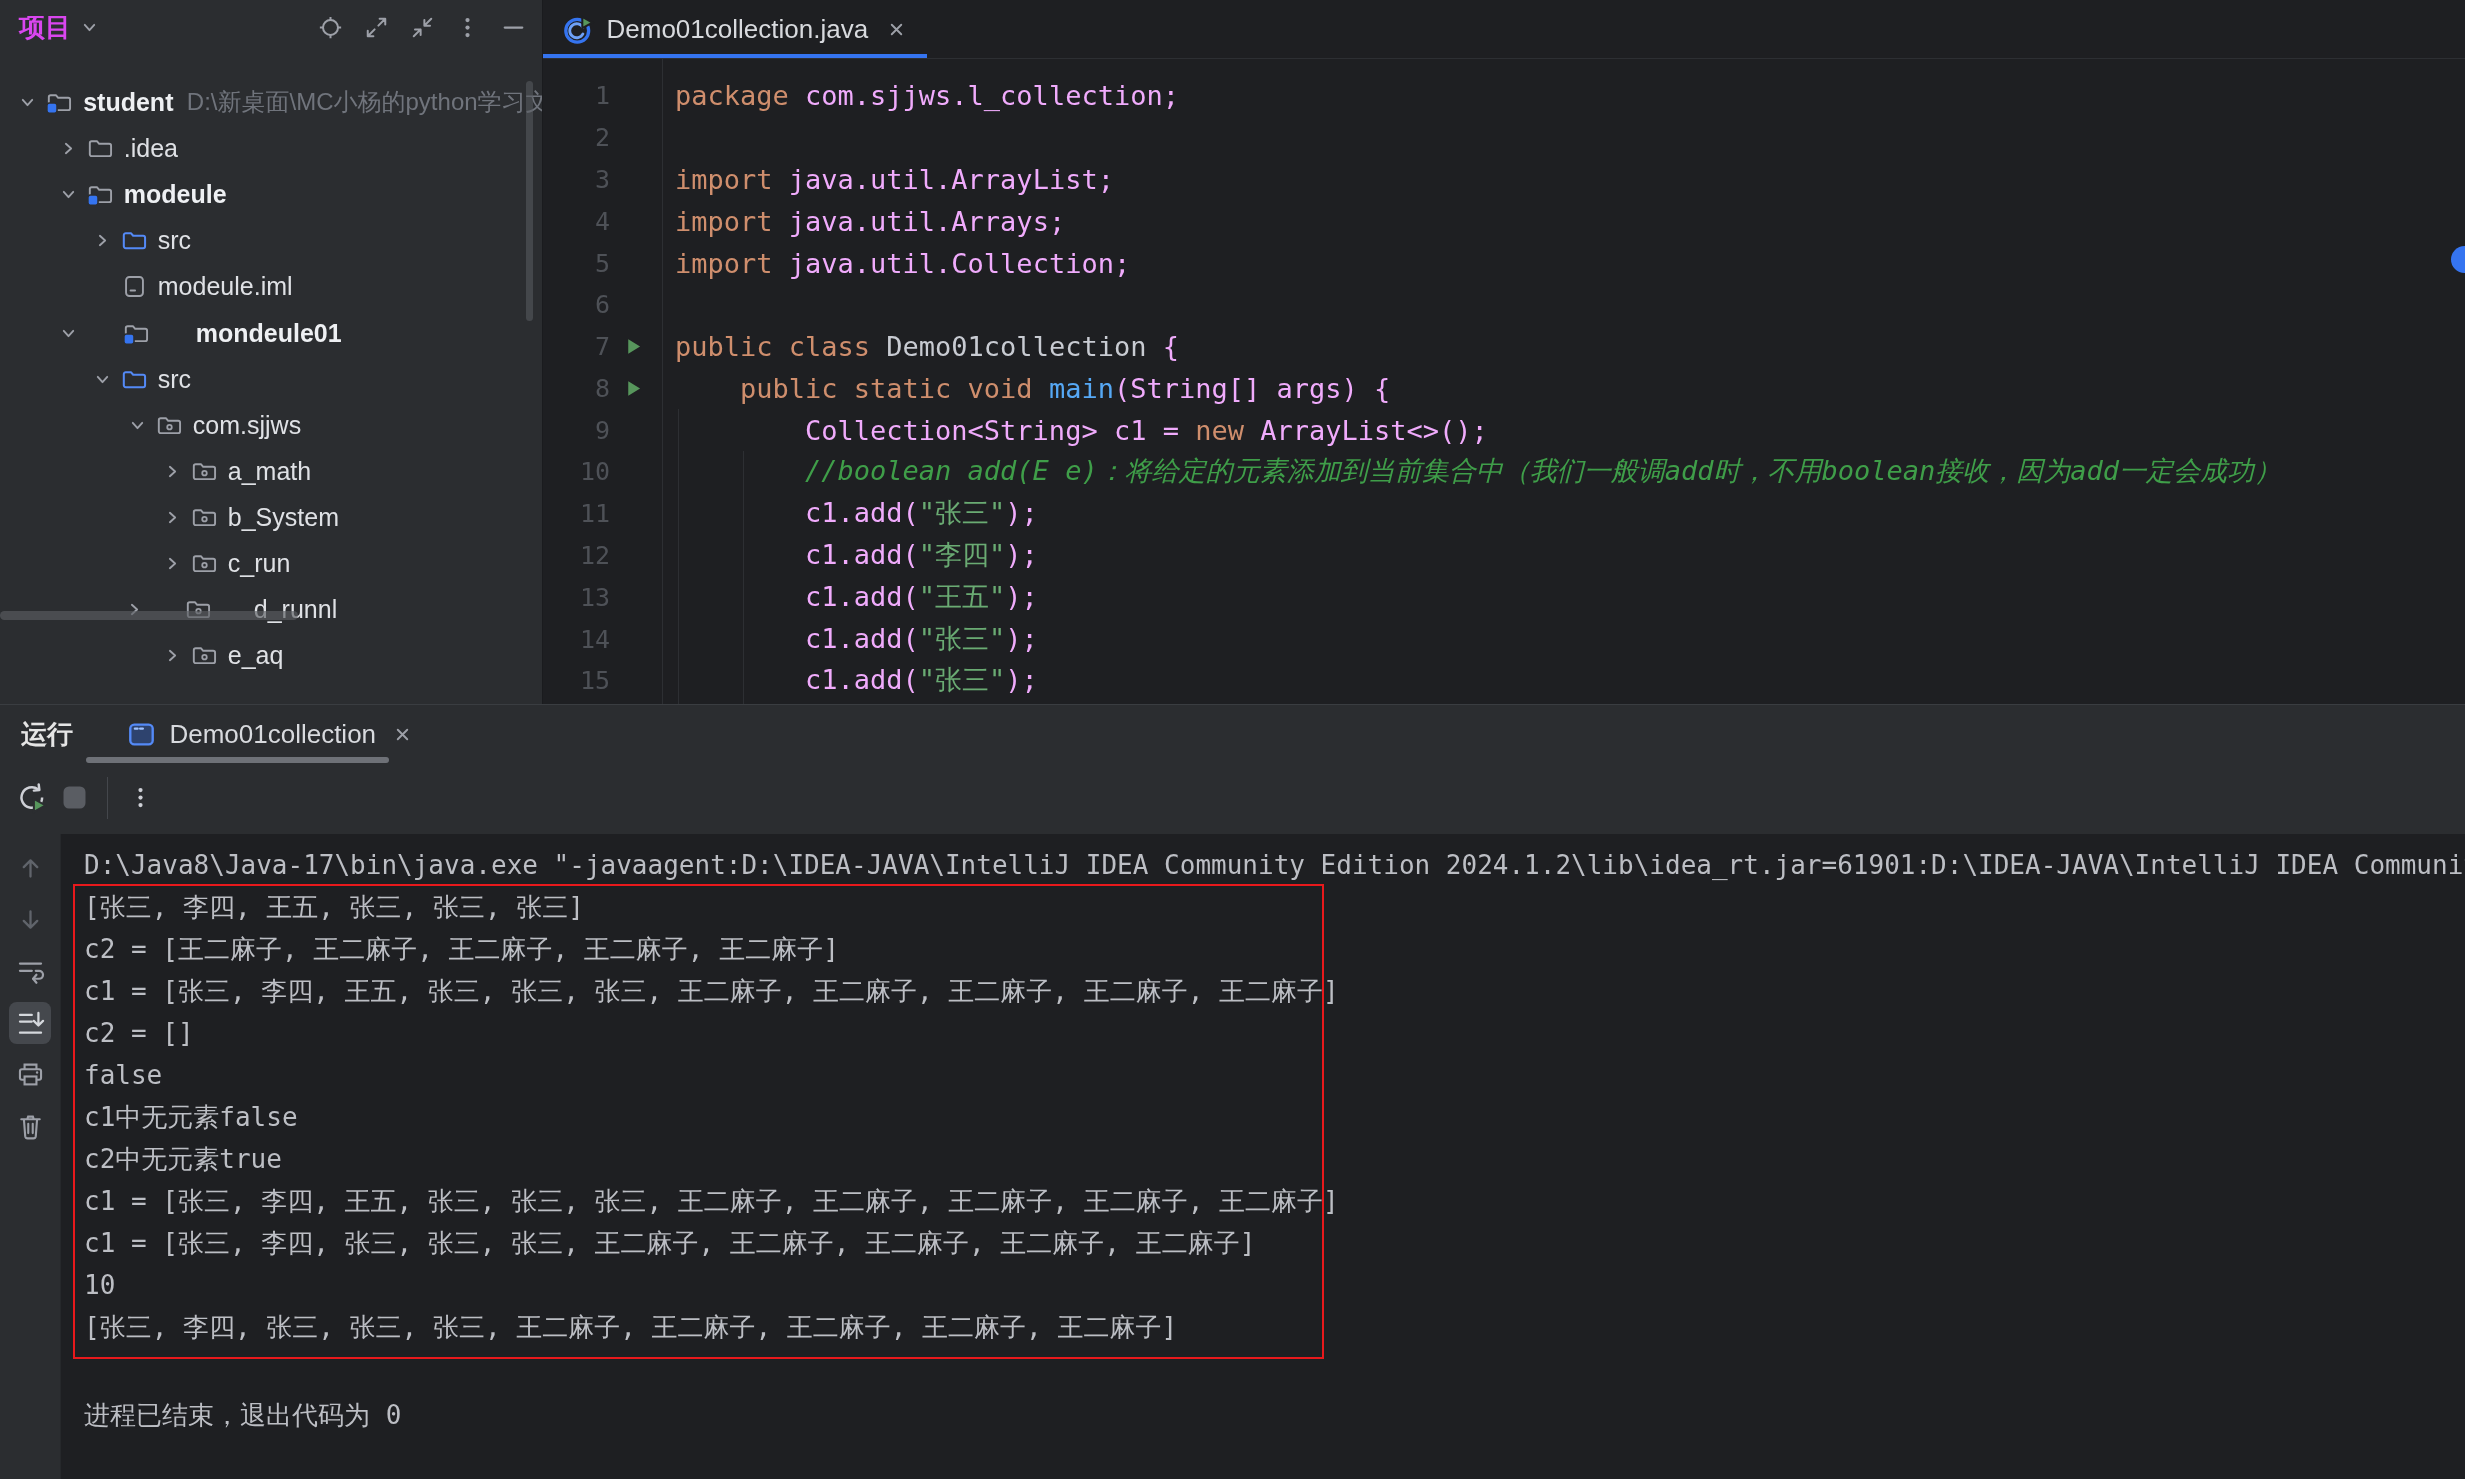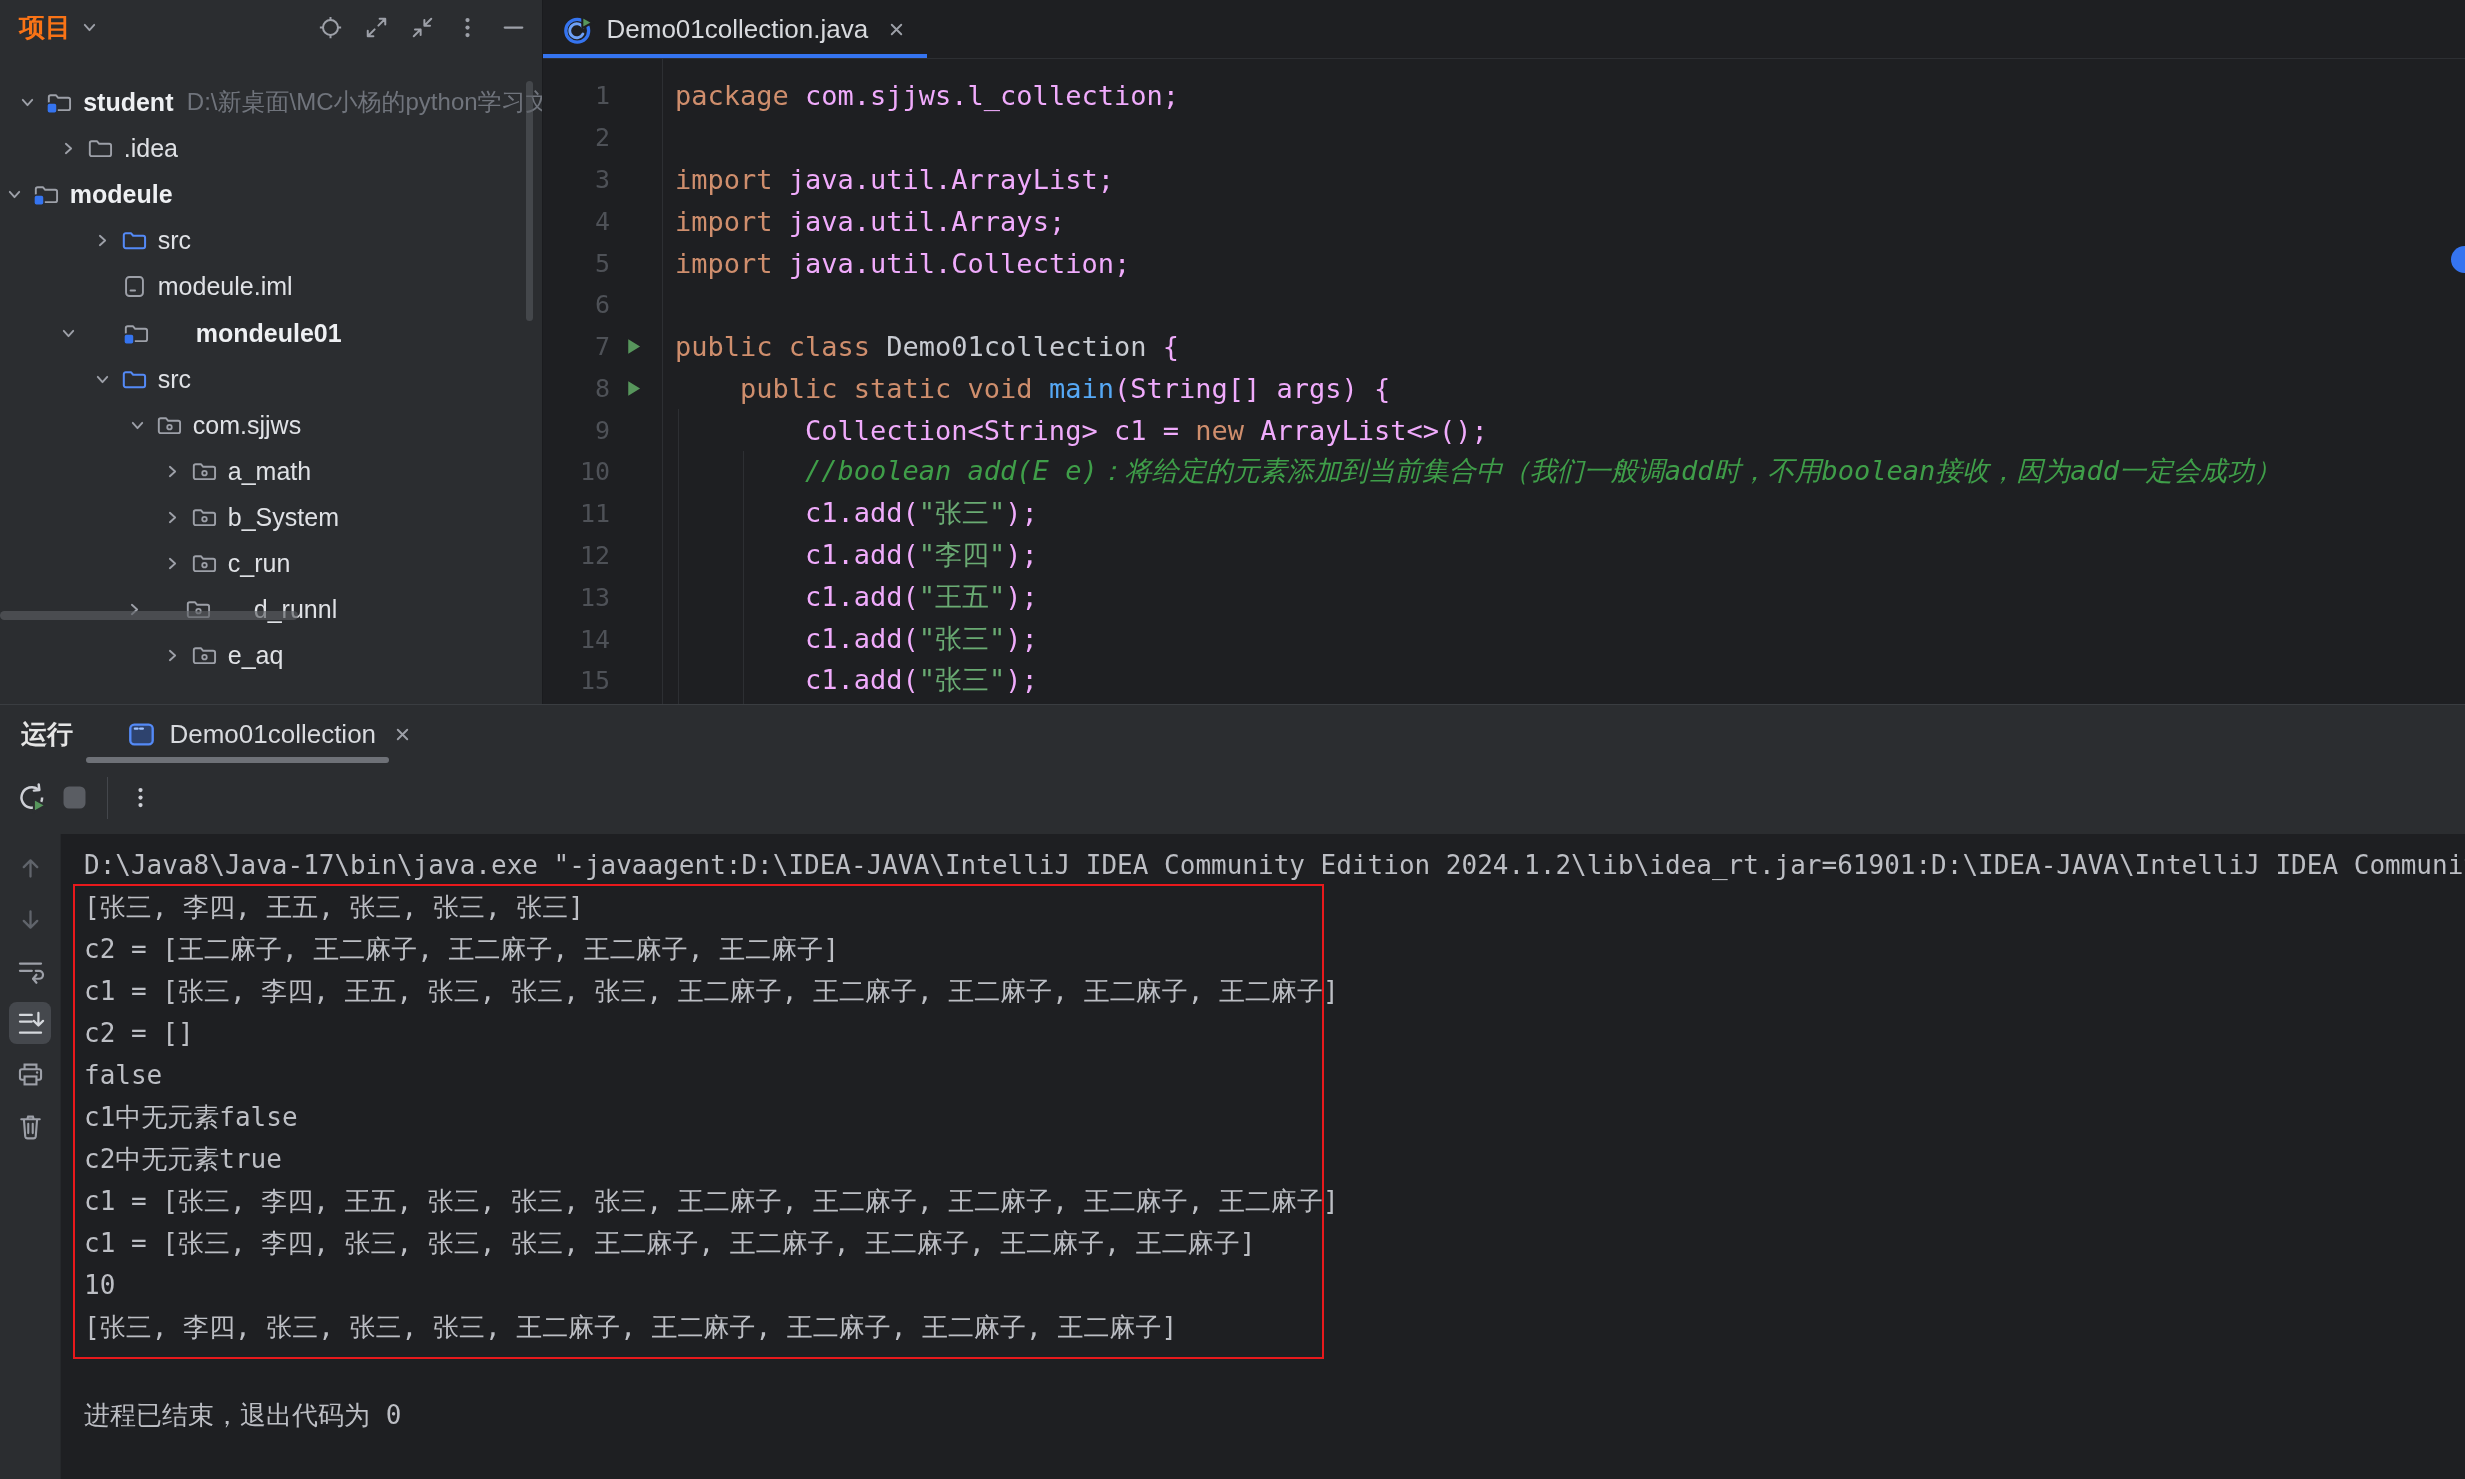--- a/index.html
+++ b/index.html
@@ -4,21 +4,21 @@
 <style>
   html,body{margin:0;padding:0;background:#101114}
   .app{position:relative;width:2465px;height:1479px;background:#1e1f22;overflow:hidden;
        font-family:"Liberation Sans",sans-serif;color:#dfe1e5}
 
   
   .project-panel{position:absolute;left:0;top:0;width:543px;height:704px;background:#2b2d30;
                  border-right:1px solid #1a1b1e;box-sizing:border-box;overflow:hidden}
   .pp-header{position:absolute;left:0;top:0;width:100%;height:54px;display:flex;align-items:center;
              padding:0 9.6px 0 19px;box-sizing:border-box}
-  .pp-title{font-size:26px;font-weight:bold;color:#f97316}
+  .pp-title{font-size:26px;font-weight:bold;color:#d946ef}
   .pp-chev{margin-left:7.7px;color:#9da0a8;display:flex}
   .pp-sp{flex:1}
   .icon-btn{width:38px;height:38px;display:flex;align-items:center;justify-content:center;
             color:#9da0a8;border-radius:5.8px;margin-left:7.7px}
   .tree{position:absolute;left:0;top:54px;right:0;bottom:0;overflow:hidden}
   .tree-row{position:absolute;left:0;width:100%;height:46px;display:flex;align-items:center;
             white-space:nowrap;overflow:hidden;box-sizing:border-box}
   .tr-chev{width:29px;display:flex;justify-content:center;color:#9da0a8;flex:none}
   .tr-icon{width:35px;display:flex;justify-content:center;flex:none;color:#9da0a8}
   .tr-icon.src{color:#548af7}
@@ -152,21 +152,21 @@
               <path d="M7.5 5.5 L12.5 10 L7.5 14.5" fill="none" stroke="currentColor" stroke-width="1.8" stroke-linecap="round" stroke-linejoin="round"></path>
             </svg>
           </span>
           <span class="tr-icon">
             <svg viewBox="0 0 24 20" width="27" height="23">
               <path d="M2.5 5.2C2.5 4.2 3.3 3.5 4.2 3.5h4.6l2 2.3h8.9c1 0 1.7.8 1.7 1.7v7.6c0 1-.8 1.7-1.7 1.7H4.2c-1 0-1.7-.8-1.7-1.7z" fill="none" stroke="currentColor" stroke-width="1.7" stroke-linejoin="round"></path>
             </svg>
           </span>
           <span class="tr-label">.idea</span>
         </div>
-        <div class="tree-row" style="top: 117px; ">
+        <div class="tree-row" style="top: 117px; padding-left: 54px;">
           <span class="tr-chev">
             <svg viewBox="0 0 20 20" width="21" height="21">
               <path d="M5.5 7.5 L10 12.5 L14.5 7.5" fill="none" stroke="currentColor" stroke-width="1.8" stroke-linecap="round" stroke-linejoin="round"></path>
             </svg>
           </span>
           <span class="tr-icon">
             <svg viewBox="0 0 24 20" width="27" height="23">
               <path d="M2.5 5.2C2.5 4.2 3.3 3.5 4.2 3.5h4.6l2 2.3h8.9c1 0 1.7.8 1.7 1.7v7.6c0 1-.8 1.7-1.7 1.7H4.2c-1 0-1.7-.8-1.7-1.7z" fill="none" stroke="currentColor" stroke-width="1.7" stroke-linejoin="round"></path>
               <rect x="0.8" y="10.5" width="9" height="9" rx="2.2" fill="#3574f0" stroke="#2b2d30" stroke-width="1.4"></rect>
             </svg>

